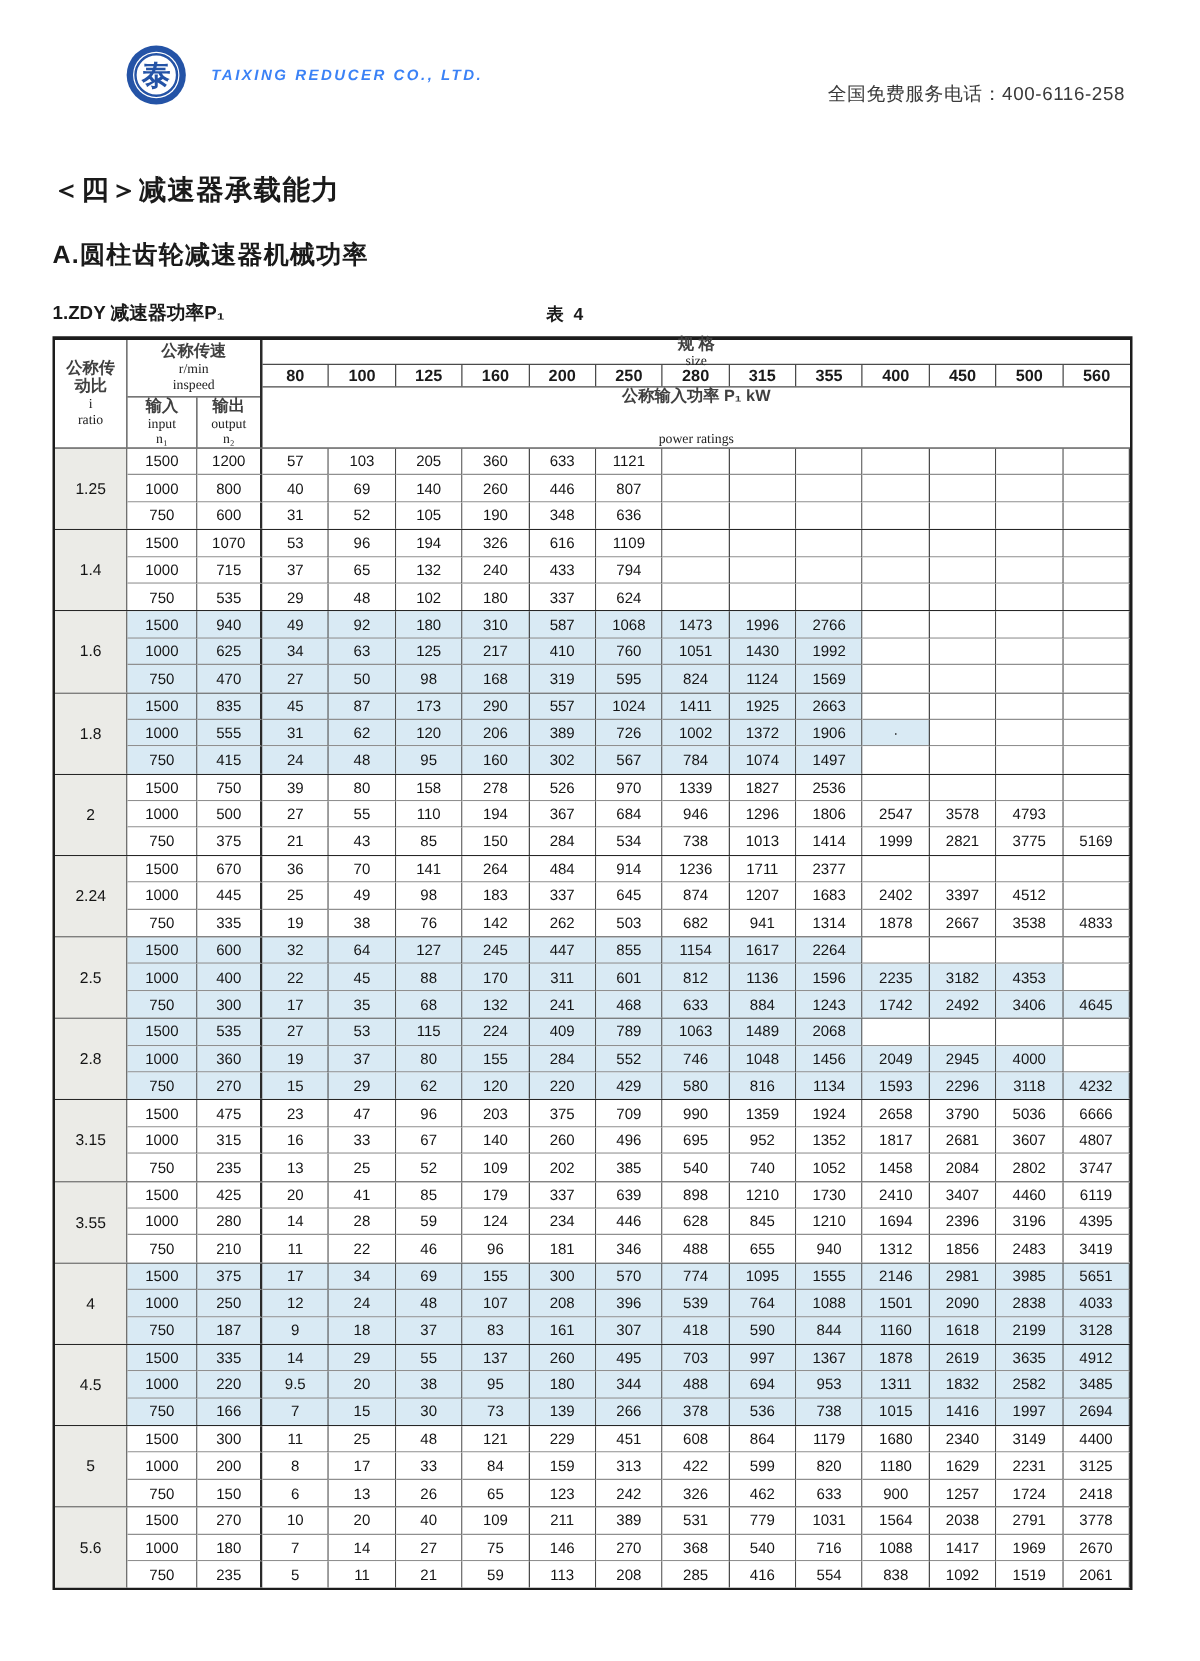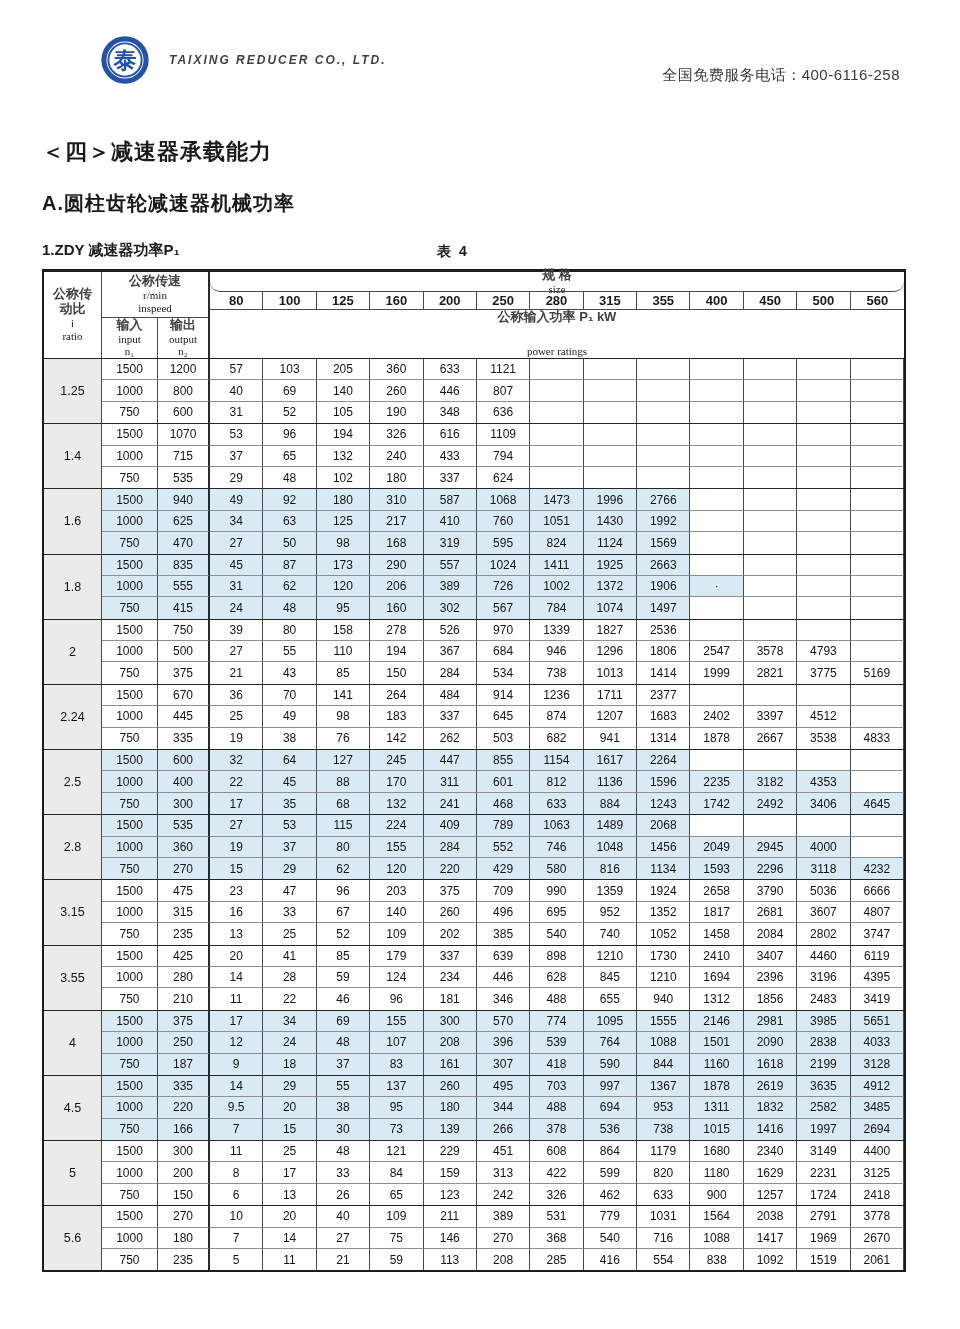--- a/index.html
+++ b/index.html
@@ -6,42 +6,42 @@
   html,body { background:#ffffff; }
   body {
     width:960px; height:1329px; position:relative;
     font-family:"Liberation Sans","DejaVu Sans",sans-serif;
     color:#1a1a1a; overflow:hidden;
   }
   
   .page-header { display:flex; justify-content:space-between; align-items:flex-start; padding:28px 60px 0 93px; height:110px; }
   .brand { display:flex; align-items:center; gap:12px; }
   .brand-text { display:flex; flex-direction:column; }
-  .brand-en { color:#404040; font-size:12px; font-style:italic; letter-spacing:2px; font-weight:bold; }
+  .brand-en { color:#3b82f6; font-size:12px; font-style:italic; letter-spacing:2px; font-weight:bold; }
   .brand-cn { color:#2453a6; font-size:27px; font-weight:bold; letter-spacing:3px; margin-top:2px; }
   .hotline { font-size:15px; font-weight:normal; color:#3a3a3a; margin-top:38px; letter-spacing:0.5px; }
   
   .titles { margin-left:42px; margin-right:55px; }
   .t-section { font-size:22px; font-weight:bold; margin-top:27px; letter-spacing:1px; }
   .t-sub { font-size:20px; font-weight:bold; margin-top:23px; letter-spacing:1px; }
   .t-caprow { position:relative; margin-top:24px; height:22px; }
   .t-label { font-size:15px; font-weight:bold; }
   .t-caption { position:absolute; left:395px; top:2px; font-size:14px; font-weight:bold; letter-spacing:2px; }
   
   .tbl { width:864px; margin:6px 0 0 42px; border:2px solid #1c1c1c; border-top-width:3px; background:#fff; }
   .thead { display:flex; height:87px; border-bottom:1px solid #222; }
   .hc { display:flex; flex-direction:column; align-items:center; justify-content:center; line-height:1.15; }
   .h-ratio { width:58px; border-right:1px solid #4a4a4a; }
   .h-mid { width:108px; border-right:2px solid #2a2a2a; display:flex; flex-direction:column; }
   .h-speed { height:48px; border-bottom:1px solid #4a4a4a; }
   .h-io { flex:1; display:flex; }
   .h-in { width:56px; border-right:1px solid #4a4a4a; }
   .h-out { flex:1; }
   .h-right { flex:1; display:flex; flex-direction:column; }
-  .h-size { height:20px; border-bottom:1px solid #4a4a4a;border-radius:10px; }
+  .h-size { height:20px; border-bottom:1px solid #4a4a4a; }
   .h-sizes { height:40px; display:grid; grid-template-columns:repeat(13,1fr); border-bottom:1px solid #4a4a4a; }
   .hs { display:flex; align-items:center; justify-content:center; font-size:13px; font-weight:bold; border-right:1px solid #4a4a4a; }
   .hs:last-child { border-right:none; }
   .h-power { flex:1; gap:20px; }
   .cn { font-size:13px; font-weight:bold; color:#404040; }
   .en { font-size:11px; color:#222;font-family:Liberation Serif, serif; }
   
   .grp { display:grid; grid-template-columns:58px 56px 52px repeat(13,1fr); grid-auto-rows:21.4px; border-bottom:1px solid #262626; }
   .grp:last-child { border-bottom:none; }
   .c { display:flex; align-items:center; justify-content:center; font-size:12px; color:#141414;

